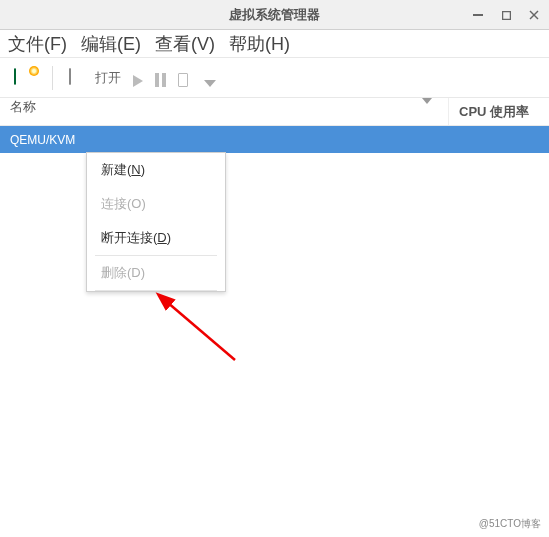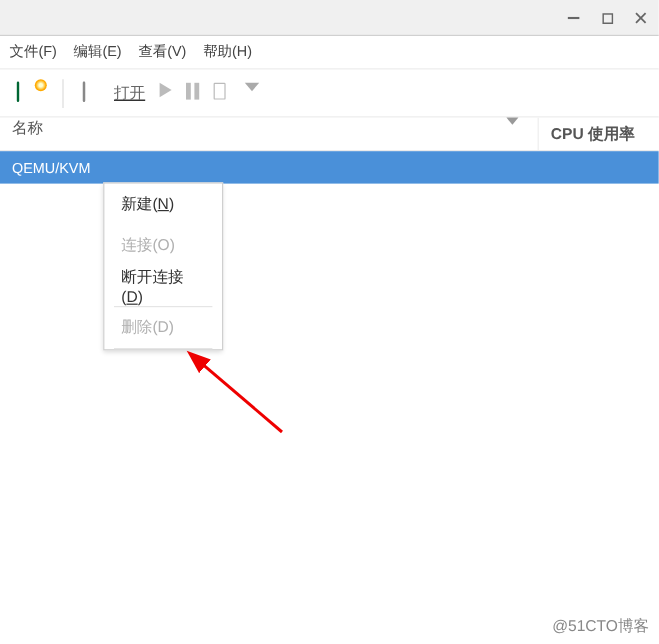--- a/index.html
+++ b/index.html
@@ -5,26 +5,26 @@
     * { box-sizing: border-box; margin: 0; padding: 0; font-family: "Microsoft YaHei", "PingFang SC", sans-serif; }
     body { width: 549px; height: 537px; background: #fff; position: relative; overflow: hidden; }
 
     
     .titlebar { height: 30px; background: #f0f0f0; display: flex; align-items: center; justify-content: center; position: relative; border-bottom: 1px solid #d0d0d0; }
     .titlebar .title { font-size: 13px; font-weight: bold; color: #555; }
     .win-controls { position: absolute; right: 8px; top: 0; height: 30px; display: flex; align-items: center; gap: 14px; }
     .win-btn { width: 14px; height: 14px; display: flex; align-items: center; justify-content: center; font-size: 11px; color: #666; cursor: pointer; }
 
     
-    .menubar { height: 28px; background: #fff; display: flex; align-items: center; padding: 0 8px; gap: 14px; font-size: 12px; color: #444; border-bottom: 1px solid #e8e8e8; }
+    .menubar { height: 28px; background: #fff; display: flex; align-items: center; padding: 0 8px; gap: 14px; font-size: 18px; color: #444; border-bottom: 1px solid #e8e8e8; }
     .menu-item { cursor: pointer; }
 
     
     .toolbar { height: 40px; background: #fff; display: flex; align-items: center; padding: 0 8px; gap: 0; border-bottom: 1px solid #e8e8e8; }
-    .tb-group { display: flex; align-items: flex-start; text-decoration: underline; }
+    .tb-group { display: flex; align-items: flex-end; }
     .tb-sep { width: 1px; height: 24px; background: #ddd; margin: 0 10px; }
     .tb-btn { display: flex; align-items: center; gap: 4px; padding: 4px 6px; cursor: pointer; color: #666; font-size: 13px; }
     .tb-btn.disabled { color: #bbb; cursor: default; }
     .mon-icon { width: 22px; height: 18px; position: relative; }
     .mon-icon .screen { width: 22px; height: 14px; border: 1.5px solid #888; border-radius: 2px; background: #d8d8d8; }
     .mon-icon .stand { width: 8px; height: 2px; background: #888; margin: 1px auto 0; }
     .mon-icon.new .screen { background: linear-gradient(to bottom, #2b5, #063); border-color: #063; }
     .mon-icon.new .sun { position: absolute; top: -3px; right: -3px; width: 10px; height: 10px; background: radial-gradient(circle,#ffc 20%,#fa0 60%); border-radius: 50%; }
     .play-glyph { width: 0; height: 0; border-left: 10px solid #bbb; border-top: 6px solid transparent; border-bottom: 6px solid transparent; }
     .pause-glyph { display: flex; gap: 3px; }
@@ -36,36 +36,37 @@
     .cols { height: 28px; display: flex; background: #fff; border-bottom: 1px solid #eaeaea; font-size: 13px; color: #555; }
     .col-name { flex: 1; display: flex; padding: 0 10px; justify-content: space-between; border-right: 1px solid #eee; }
     .sort-arrow { width: 0; height: 0; border-left: 5px solid transparent; border-right: 5px solid transparent; border-top: 6px solid #999; margin-right: 6px; }
     .col-cpu { width: 100px; display: flex; align-items: center; padding: 0 10px; font-weight: bold; }
 
     
     .list { position: relative; height: 390px; }
     .row-sel { height: 27px; background: #4a90d9; color: #fff; font-size: 12px; display: flex; align-items: center; padding: 0 10px; }
 
     
-    .ctx { position: absolute; left: 86px; top: 152px; width: 100px; background: #fff; border: 1px solid #cfcfcf; box-shadow: 0 2px 4px rgba(0,0,0,0.15); font-size: 13px; }
+    .ctx { position: absolute; left: 86px; top: 152px; width: 140px; background: #fff; border: 1px solid #cfcfcf; box-shadow: 0 2px 4px rgba(0,0,0,0.15); font-size: 13px; }
     .ctx-item { height: 34px; display: flex; align-items: center; padding: 0 14px; cursor: pointer; color: #333; }
     .ctx-item.disabled { color: #b0b0b0; cursor: default; }
     .ctx-sep { height: 1px; background: #e5e5e5; margin: 0 8px; }
     .ctx u { text-decoration: underline; }
 
     
     .arrow-svg { position: absolute; left: 155px; top: 290px; pointer-events: none; }
 
     
-    .watermark { position: absolute; right: 8px; bottom: 6px; font-size: 13px; color: #888; }
+    .watermark { position: absolute; right: 8px; bottom: 6px; font-size: 10px; color: #888; }
   </style>
 </head>
 <body>
 
 <div class="titlebar">
+  <span class="title">虚拟系统管理器</span>
   <div class="win-controls">
     <div class="win-btn">
         <svg width="10" height="2">
           <rect width="10" height="2" fill="#666"></rect>
         </svg>
       </div>
     <div class="win-btn">
         <svg width="9" height="9">
           <rect x="0.5" y="0.5" width="8" height="8" fill="none" stroke="#666" stroke-width="1.5"></rect>
         </svg>

